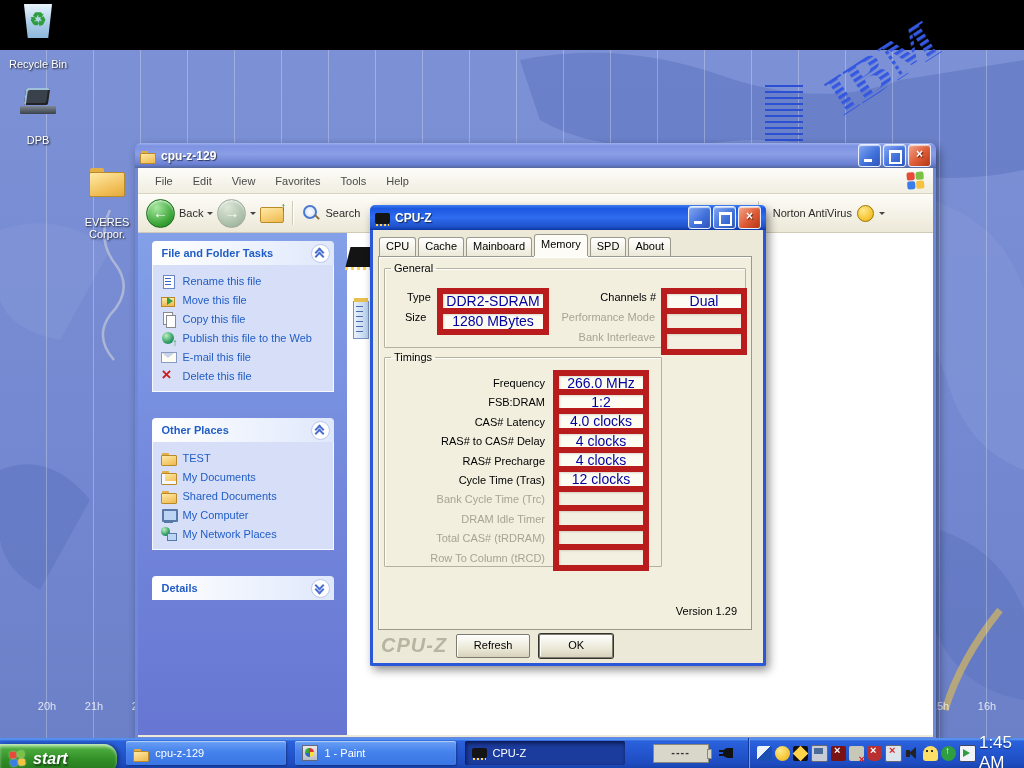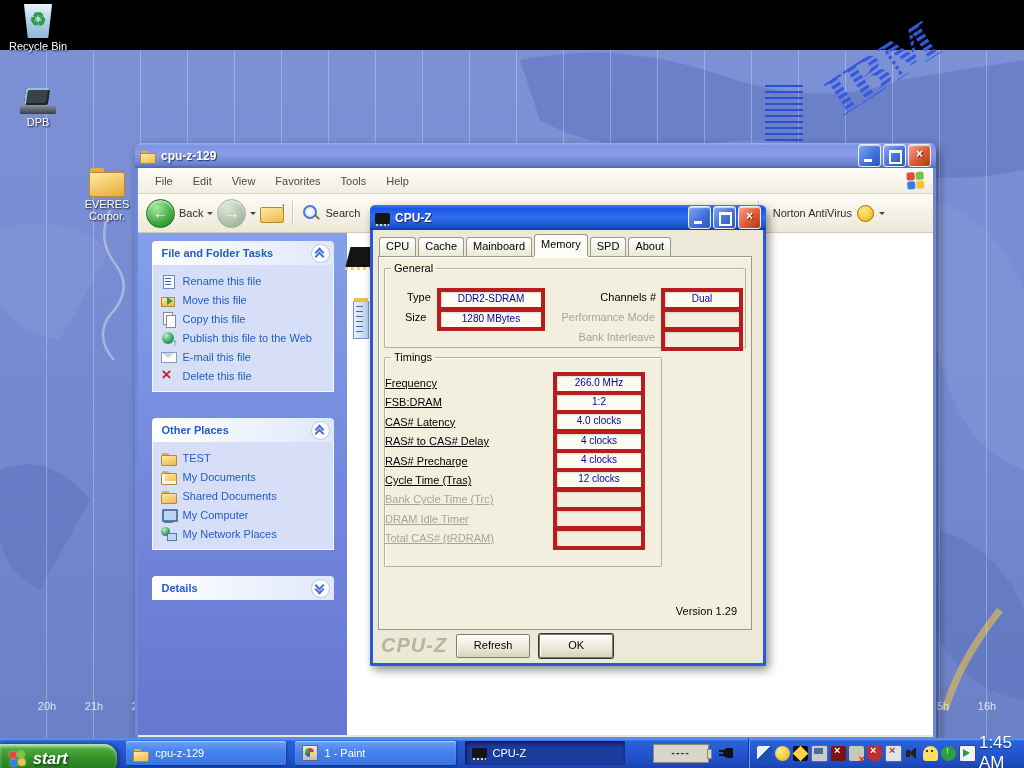--- a/index.html
+++ b/index.html
@@ -10,21 +10,21 @@
   .black-band{position:absolute;left:0;top:0;width:1024px;height:50px;background:#000;}
   .ibm-svg{position:absolute;left:780px;top:-12px;width:250px;height:110px;overflow:visible;}
   .map-svg{position:absolute;left:0;top:50px;width:1024px;height:688px;}
   .gridlines{position:absolute;left:0;top:50px;width:1024px;height:688px;
     background:repeating-linear-gradient(90deg,transparent 0 46px,rgba(255,255,255,.28) 46px 47px);}
   .stripes{position:absolute;left:765px;top:85px;width:38px;height:62px;
     background:repeating-linear-gradient(180deg,#2b50d4 0 2px,transparent 2px 6px);}
   .tz{position:absolute;top:700px;color:rgba(255,255,255,.78);font-size:11px;width:30px;text-align:center;}
   
   .dicon{position:absolute;width:72px;text-align:center;color:#fff;}
-  .dicon .lbl{display:block;margin-top:2px;text-shadow:1px 1px 2px rgba(0,0,0,.9);line-height:12px;}
+  .dicon .lbl{display:block;margin-top:20px;text-shadow:1px 1px 2px rgba(0,0,0,.9);line-height:12px;}
   .rbin{width:32px;height:34px;margin:0 auto;background:linear-gradient(180deg,#e8f4fb,#a9cbe8 60%,#8fb8dc);
     clip-path:polygon(6% 0,94% 0,82% 100%,18% 100%);border-radius:3px;color:#2f9e3f;
     font-size:19px;line-height:32px;font-weight:bold;}
   .laptop{width:38px;height:26px;margin:0 auto;position:relative;}
   .laptop::before{content:"";position:absolute;left:6px;top:0;width:24px;height:17px;background:#39414b;border-radius:2px;
     box-shadow:inset 2px 2px 0 #9fc0d8,inset -2px -2px 0 #222;transform:skewX(-8deg);}
   .laptop::after{content:"";position:absolute;left:1px;bottom:0;width:36px;height:8px;background:linear-gradient(#7d8894,#3a4149);border-radius:1px;}
   .bigfol{width:36px;height:28px;margin:0 auto;position:relative;}
   .bigfol::before{content:"";position:absolute;left:1px;top:0;width:14px;height:6px;background:#e3ae45;border-radius:2px 2px 0 0;}
   .bigfol::after{content:"";position:absolute;left:0;top:4px;width:34px;height:23px;border:1px solid #b98a28;border-radius:2px;
@@ -126,25 +126,25 @@
   .tab.active{height:21px;line-height:19px;background:#fdfcf6;position:relative;z-index:3;margin-top:-3px;
     box-shadow:0 1px 0 #fdfcf6;}
   .tpage{position:absolute;left:5px;top:26px;width:372px;height:372px;background:#f2efdf;
     border:1px solid #9a9a8c;box-shadow:inset 1px 1px 0 #fff;}
   fieldset{position:absolute;border:1px solid #b5b1a0;border-radius:1px;box-shadow:inset 1px 1px 0 #fff;margin:0;padding:0;}
   legend{font-size:11px;padding:0 3px;margin-left:6px;color:#000;}
   #gb-general{left:5px;top:5px;width:360px;height:84px;}
   #gb-timings{left:5px;top:94px;width:276px;height:214px;}
   .grow{position:absolute;height:17px;display:flex;align-items:center;}
   .glab{color:#000;} .glab.dis{color:#a8a494;}
-  .vbox{background:#fdfcf3;border:4px solid #b91c1c;box-shadow:inset 1px 1px 2px rgba(120,115,95,.25);
-    color:#0000a0;text-align:center;height:15px;line-height:14px;font-size:10px;}
+  .vbox{background:#fdfcf3;border:6px solid #b91c1c;box-shadow:inset 1px 1px 2px rgba(120,115,95,.25);
+    color:#0000a0;text-align:center;height:15px;line-height:14px;font-size:14px;}
   .vbox.dis{background:#f3f0e2;}
   .trow{display:flex;align-items:center;height:16px;margin:0 0 3.4px 0;}
-  .trow .tlab{width:160px;text-align:left;padding-right:8px;color:#000;text-decoration:underline;}
+  .trow .tlab{width:160px;text-align:right;padding-right:8px;color:#000;}
   .trow.dis .tlab{color:#a8a494;}
   .trow .vbox{width:84px;}
   #timing-rows{padding-top:12px;}
   .version{position:absolute;right:14px;top:348px;color:#000;}
   .bbar{position:absolute;left:0;right:0;top:402px;height:27px;display:flex;align-items:center;padding:0 8px;gap:9px;}
   .wmark{font-size:20px;font-weight:bold;font-style:italic;color:#b8b4a2;letter-spacing:1px;}
   .btn{width:72px;height:22px;background:linear-gradient(#fefefe,#ece9d8 60%,#d6d2bc);border:1px solid #7c7b6e;
     border-radius:2px;box-shadow:inset 1px 1px 0 #fff;text-align:center;line-height:20px;color:#000;}
   .btn.default{box-shadow:inset 1px 1px 0 #fff,0 0 0 1px #35352e;}
   .bbar .btn:first-of-type{margin-left:auto;}
@@ -437,20 +437,24 @@
                 <span class="vbox dis"></span>
               </div>
             <div class="trow dis">
                 <span class="tlab">DRAM Idle Timer</span>
                 <span class="vbox dis"></span>
               </div>
             <div class="trow dis">
                 <span class="tlab">Total CAS# (tRDRAM)</span>
                 <span class="vbox dis"></span>
               </div>
+            <div class="trow dis">
+                <span class="tlab">Row To Column (tRCD)</span>
+                <span class="vbox dis"></span>
+              </div>
           </div>
         </fieldset>
 
         <div class="version">Version 1.29</div>
       </div>
 
       <div class="bbar">
         <span class="wmark">CPU-Z</span>
         <span class="btn">Refresh</span>
         <span class="btn default">OK</span>

